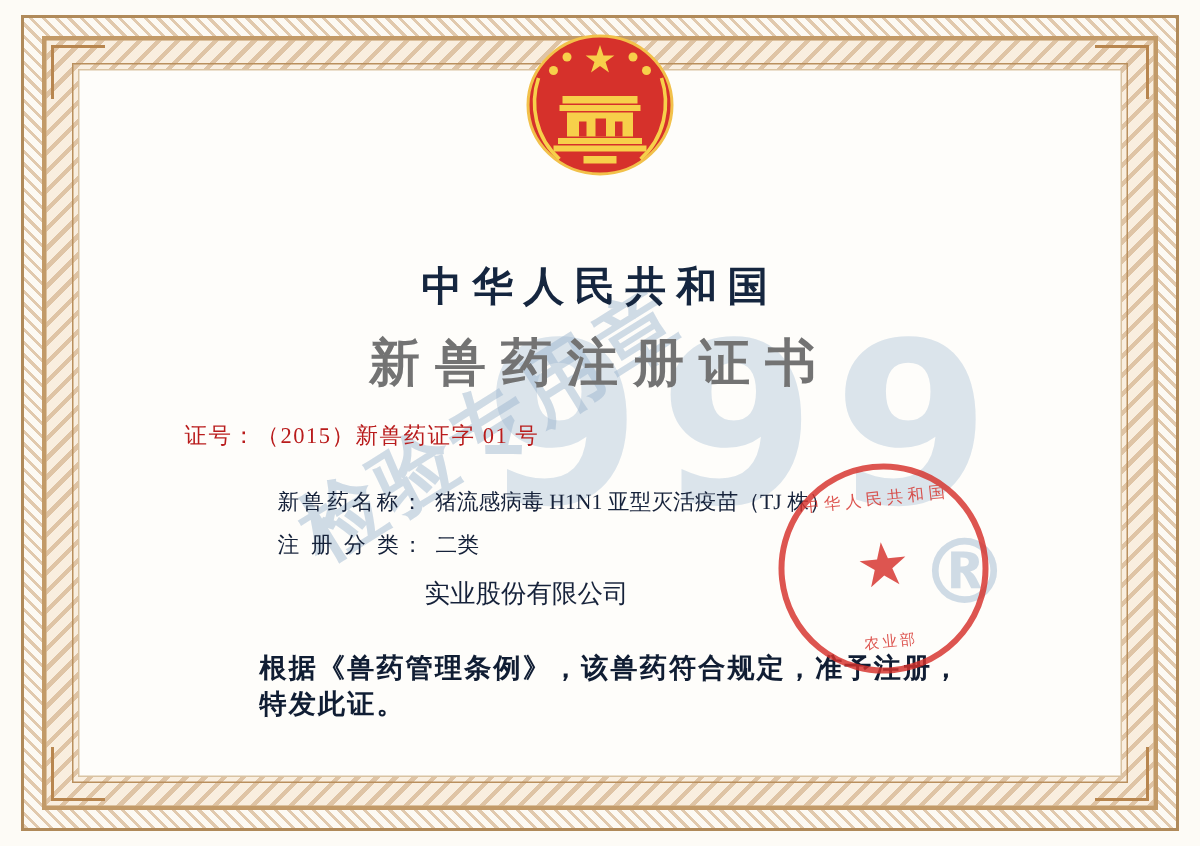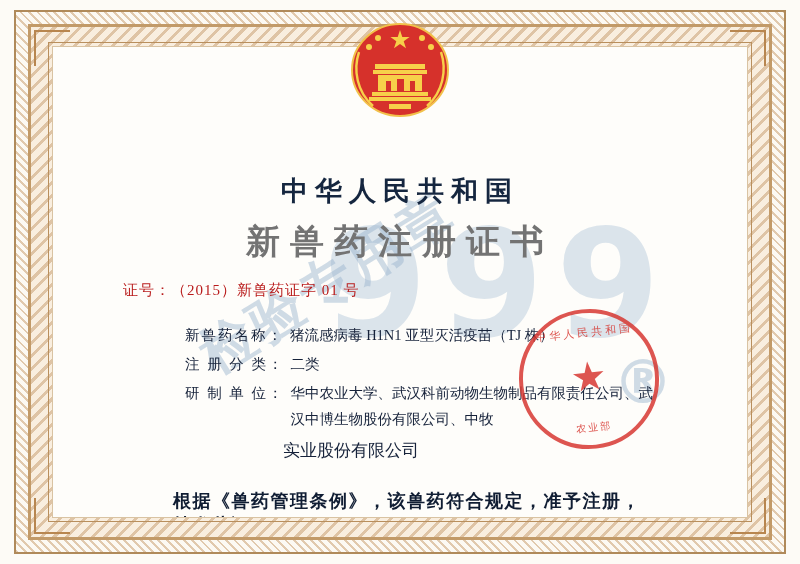--- a/index.html
+++ b/index.html
@@ -271,24 +271,20 @@
 
       <div class="fields">
         <div class="field-row">
           <span class="field-label">新兽药名称：</span>
           <span class="field-value">猪流感病毒 H1N1 亚型灭活疫苗（TJ 株）</span>
         </div>
         <div class="field-row">
           <span class="field-label">注 册 分 类：</span>
           <span class="field-value">二类</span>
         </div>
-        <div class="field-row">
-          <span class="field-label">研 制 单 位：</span>
-          <span class="field-value">华中农业大学、武汉科前动物生物制品有限责任公司、武汉中博生物股份有限公司、中牧</span>
-        </div>
         <div class="field-value-cont">实业股份有限公司</div>
       </div>
 
       <div class="statement">根据《兽药管理条例》，该兽药符合规定，准予注册，特发此证。</div>
 
     </div>
 
     <div class="seal">
       <div class="seal-inner">
         <div class="seal-text-top">中华人民共和国</div>

